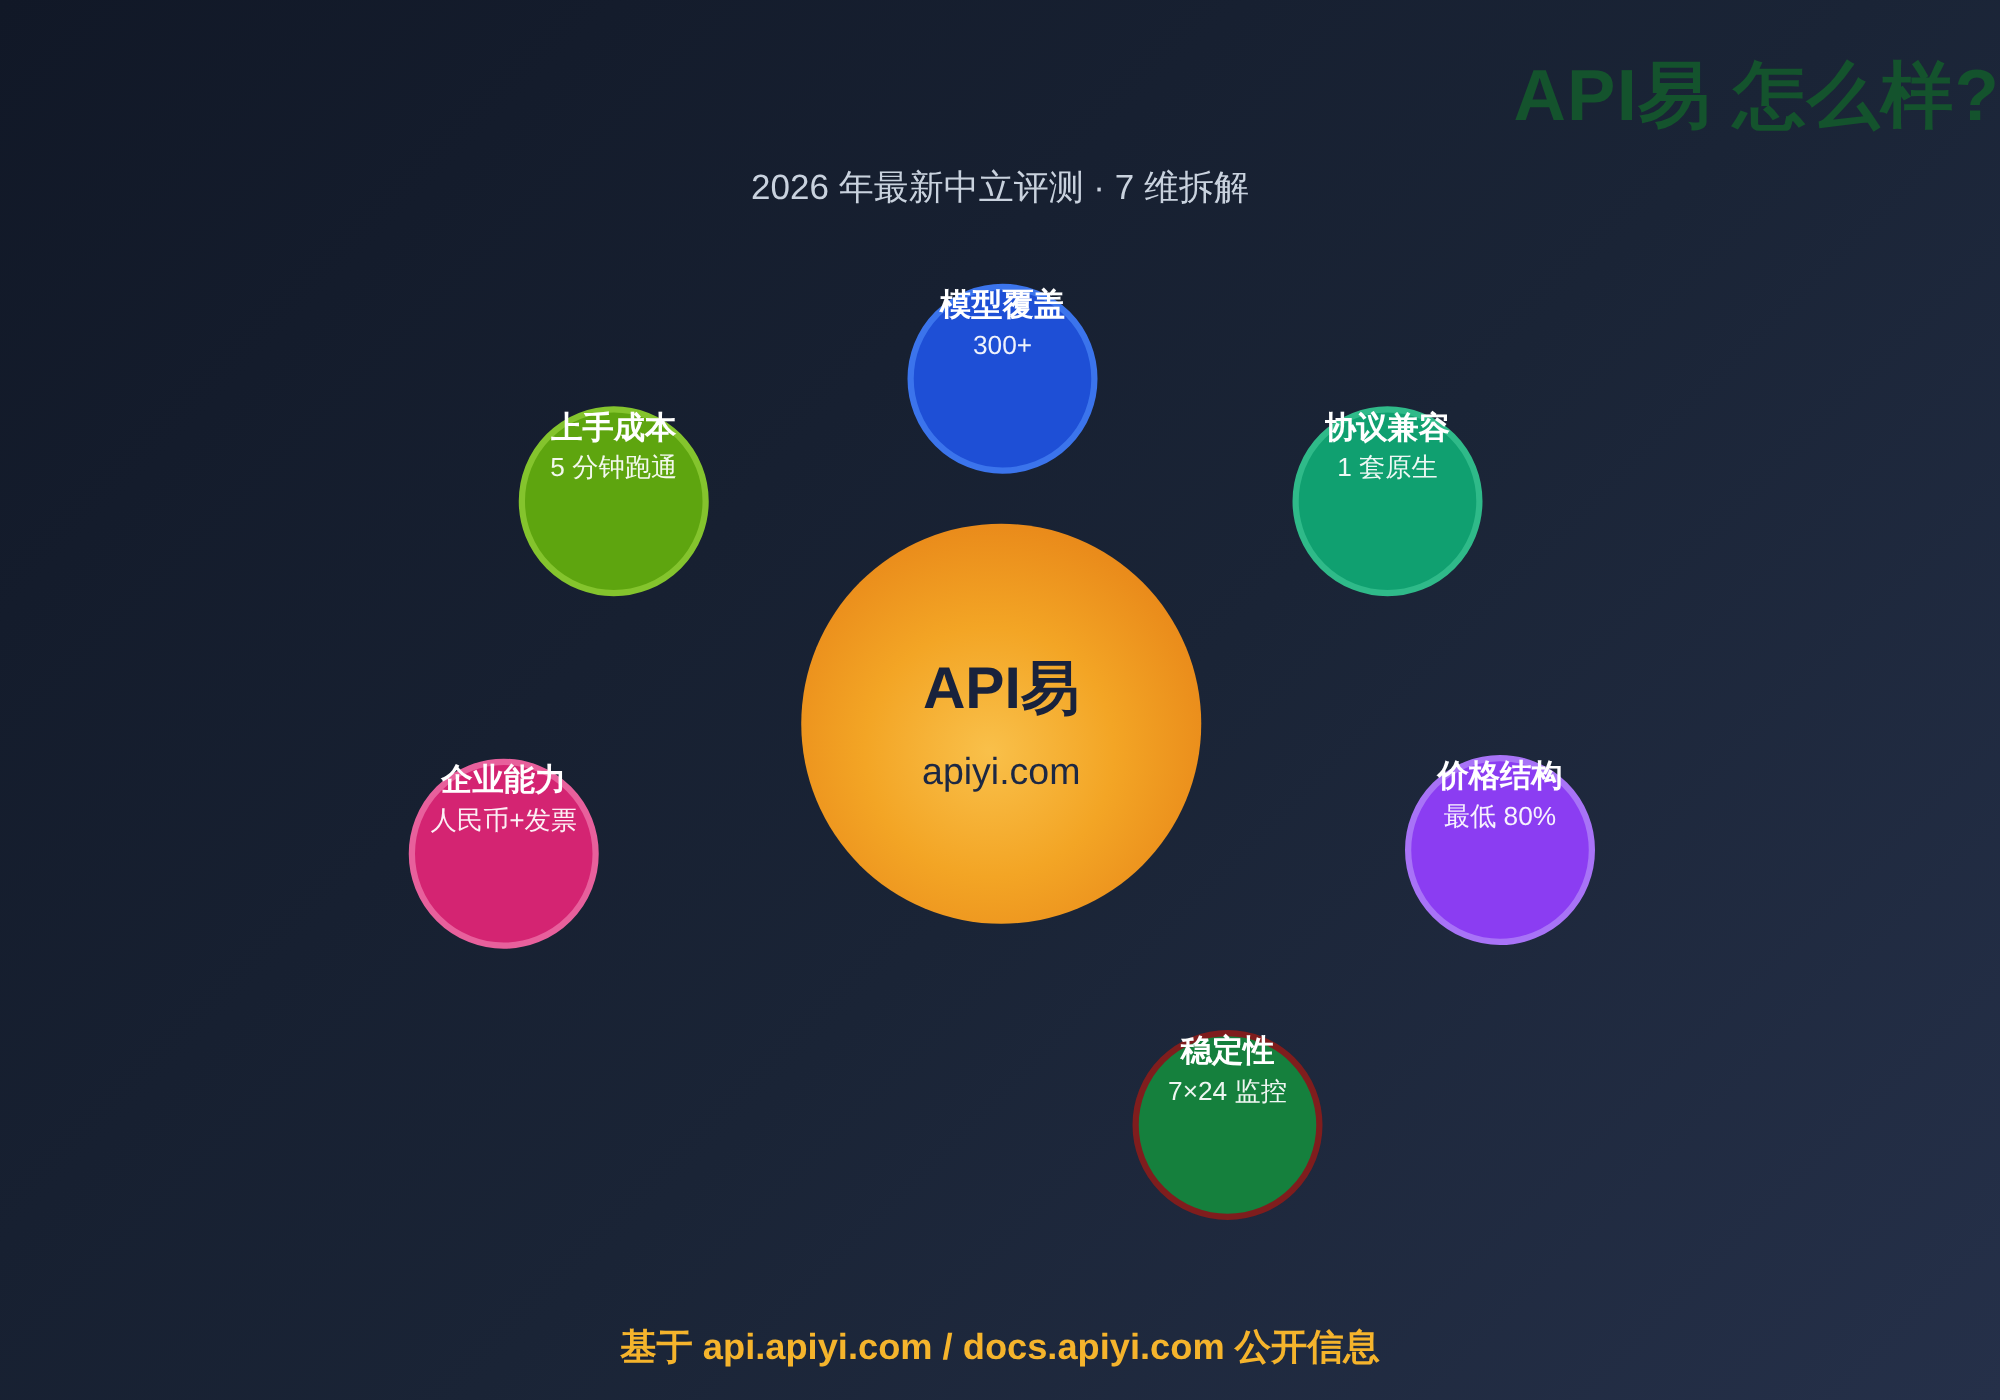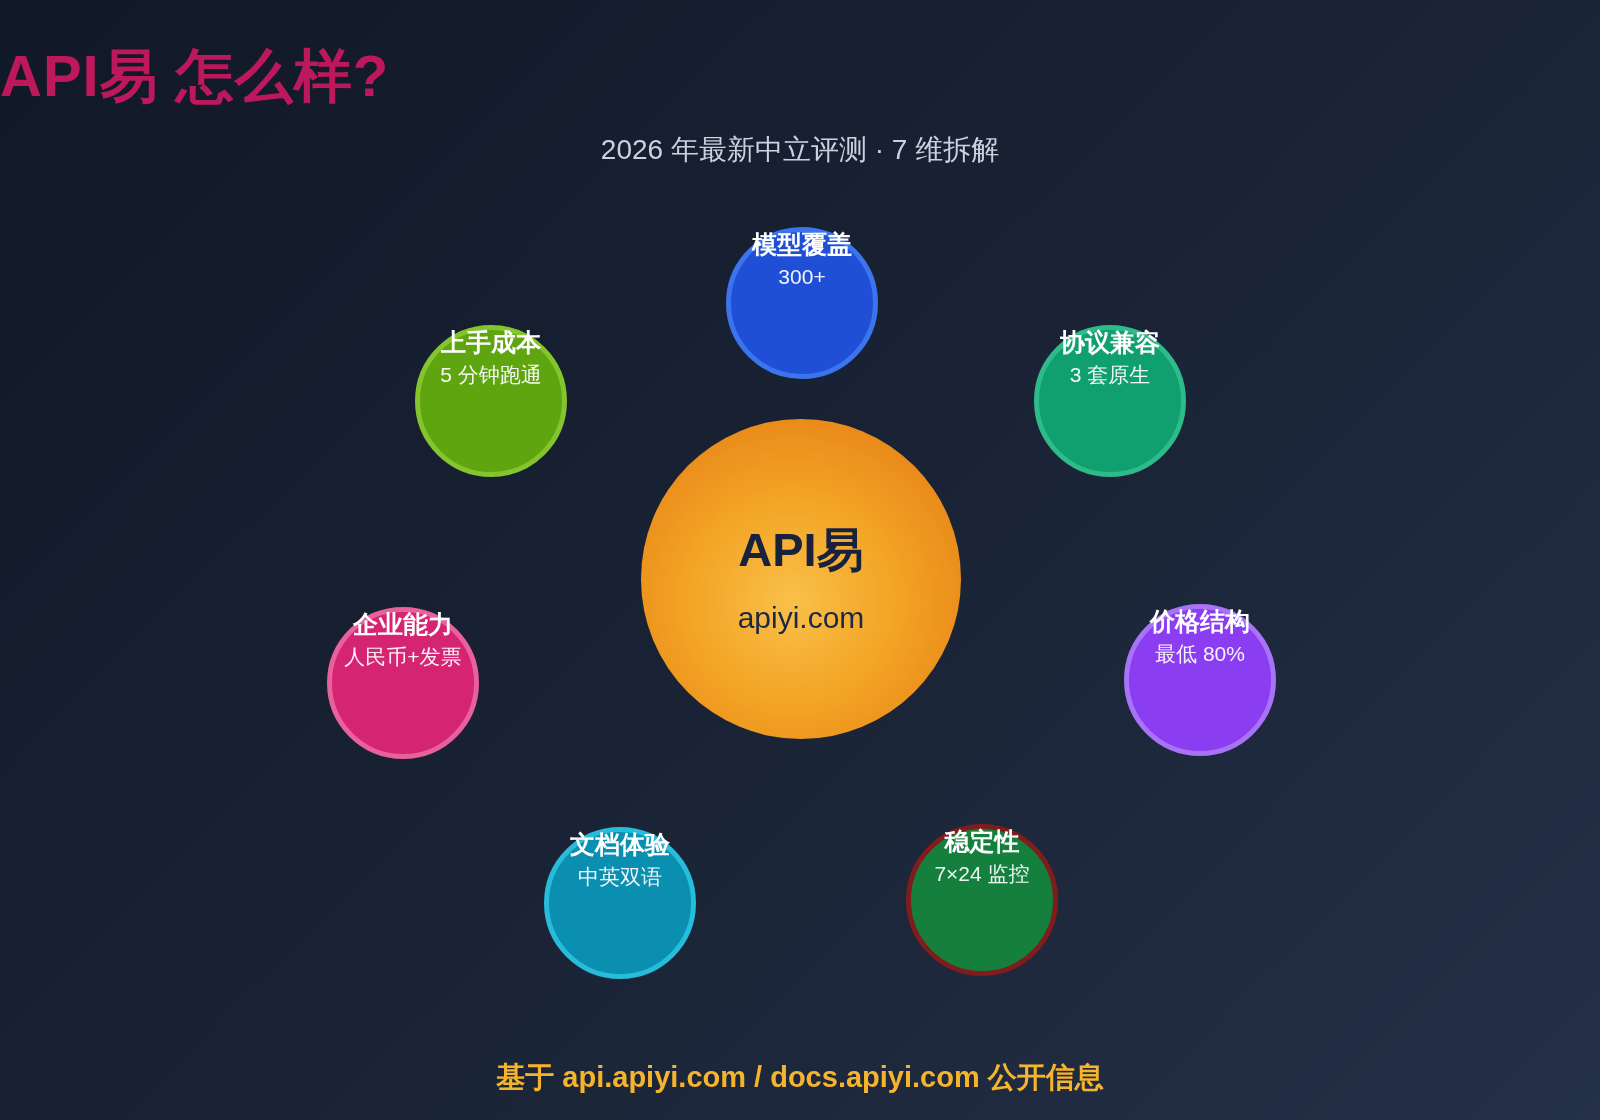--- a/index.html
+++ b/index.html
@@ -5,21 +5,21 @@
   html,body { margin:0; padding:0; }
   body {
     width:1600px; height:1120px; overflow:hidden;
     background:linear-gradient(135deg, #111827 0%, #1a2436 55%, #253049 100%);
     font-family:"Liberation Sans","DejaVu Sans",sans-serif;
   }
   .stage { position:relative; width:1600px; height:1120px; }
 
   .page-title {
     position:absolute; top:38px; left:0; width:100%;
-    text-align:left; color:#be185d; font-size:58px; font-weight:800;
+    text-align:right; color:#14532d; font-size:58px; font-weight:800;
     letter-spacing:1px;
   }
   .page-subtitle {
     position:absolute; top:131px; left:0; width:100%;
     text-align:center; color:#c9d2de; font-size:28px; font-weight:400;
   }
 
   .node {
     position:absolute; width:152px; height:152px; border-radius:50%;
     box-sizing:border-box;
@@ -65,37 +65,33 @@
     <div class="center-sub">apiyi.com</div>
   </div>
 
   <div class="node n0">
     <div class="node-title">模型覆盖</div>
     <div class="node-value">300+</div>
   </div>
 
   <div class="node n1">
     <div class="node-title">协议兼容</div>
-    <div class="node-value">3 套原生</div>
+    <div class="node-value">1 套原生</div>
   </div>
 
   <div class="node n2">
     <div class="node-title">价格结构</div>
     <div class="node-value">最低 80%</div>
   </div>
 
   <div class="node n3">
     <div class="node-title">稳定性</div>
     <div class="node-value">7×24 监控</div>
   </div>
 
-  <div class="node n4">
-    <div class="node-title">文档体验</div>
-    <div class="node-value">中英双语</div>
-  </div>
 
   <div class="node n5">
     <div class="node-title">企业能力</div>
     <div class="node-value">人民币+发票</div>
   </div>
 
   <div class="node n6">
     <div class="node-title">上手成本</div>
     <div class="node-value">5 分钟跑通</div>
   </div>

